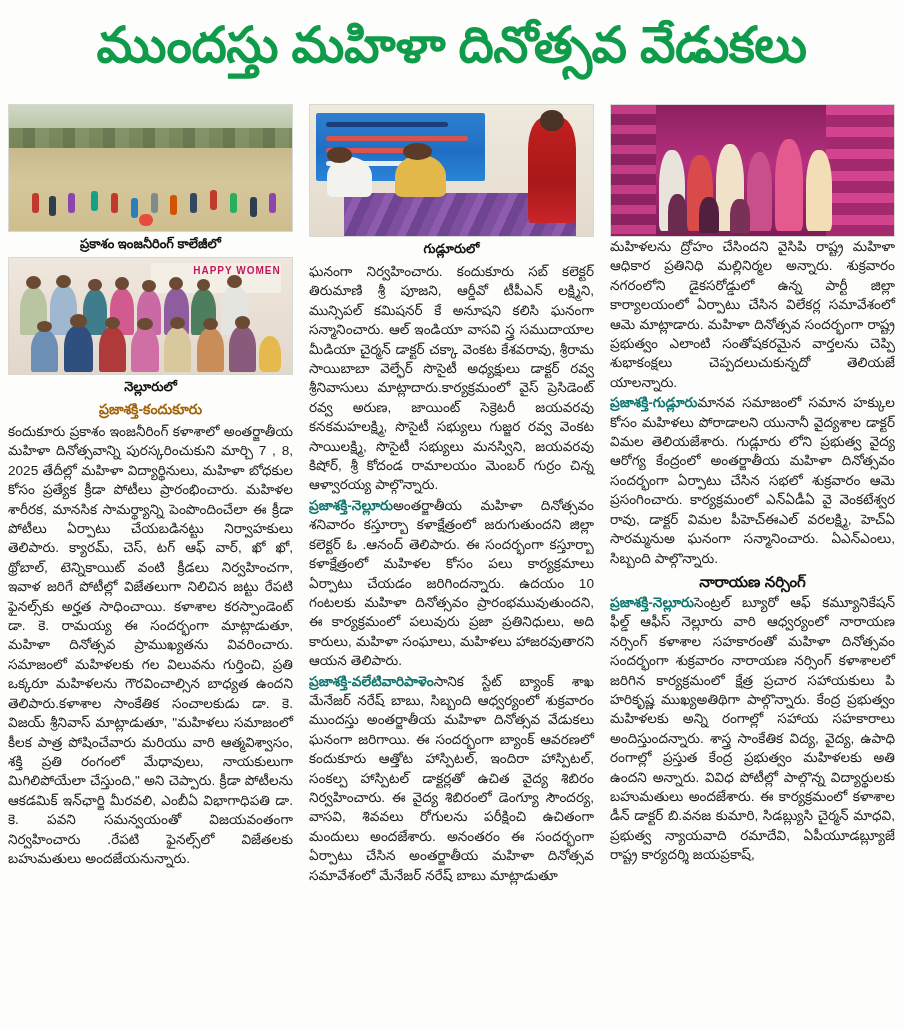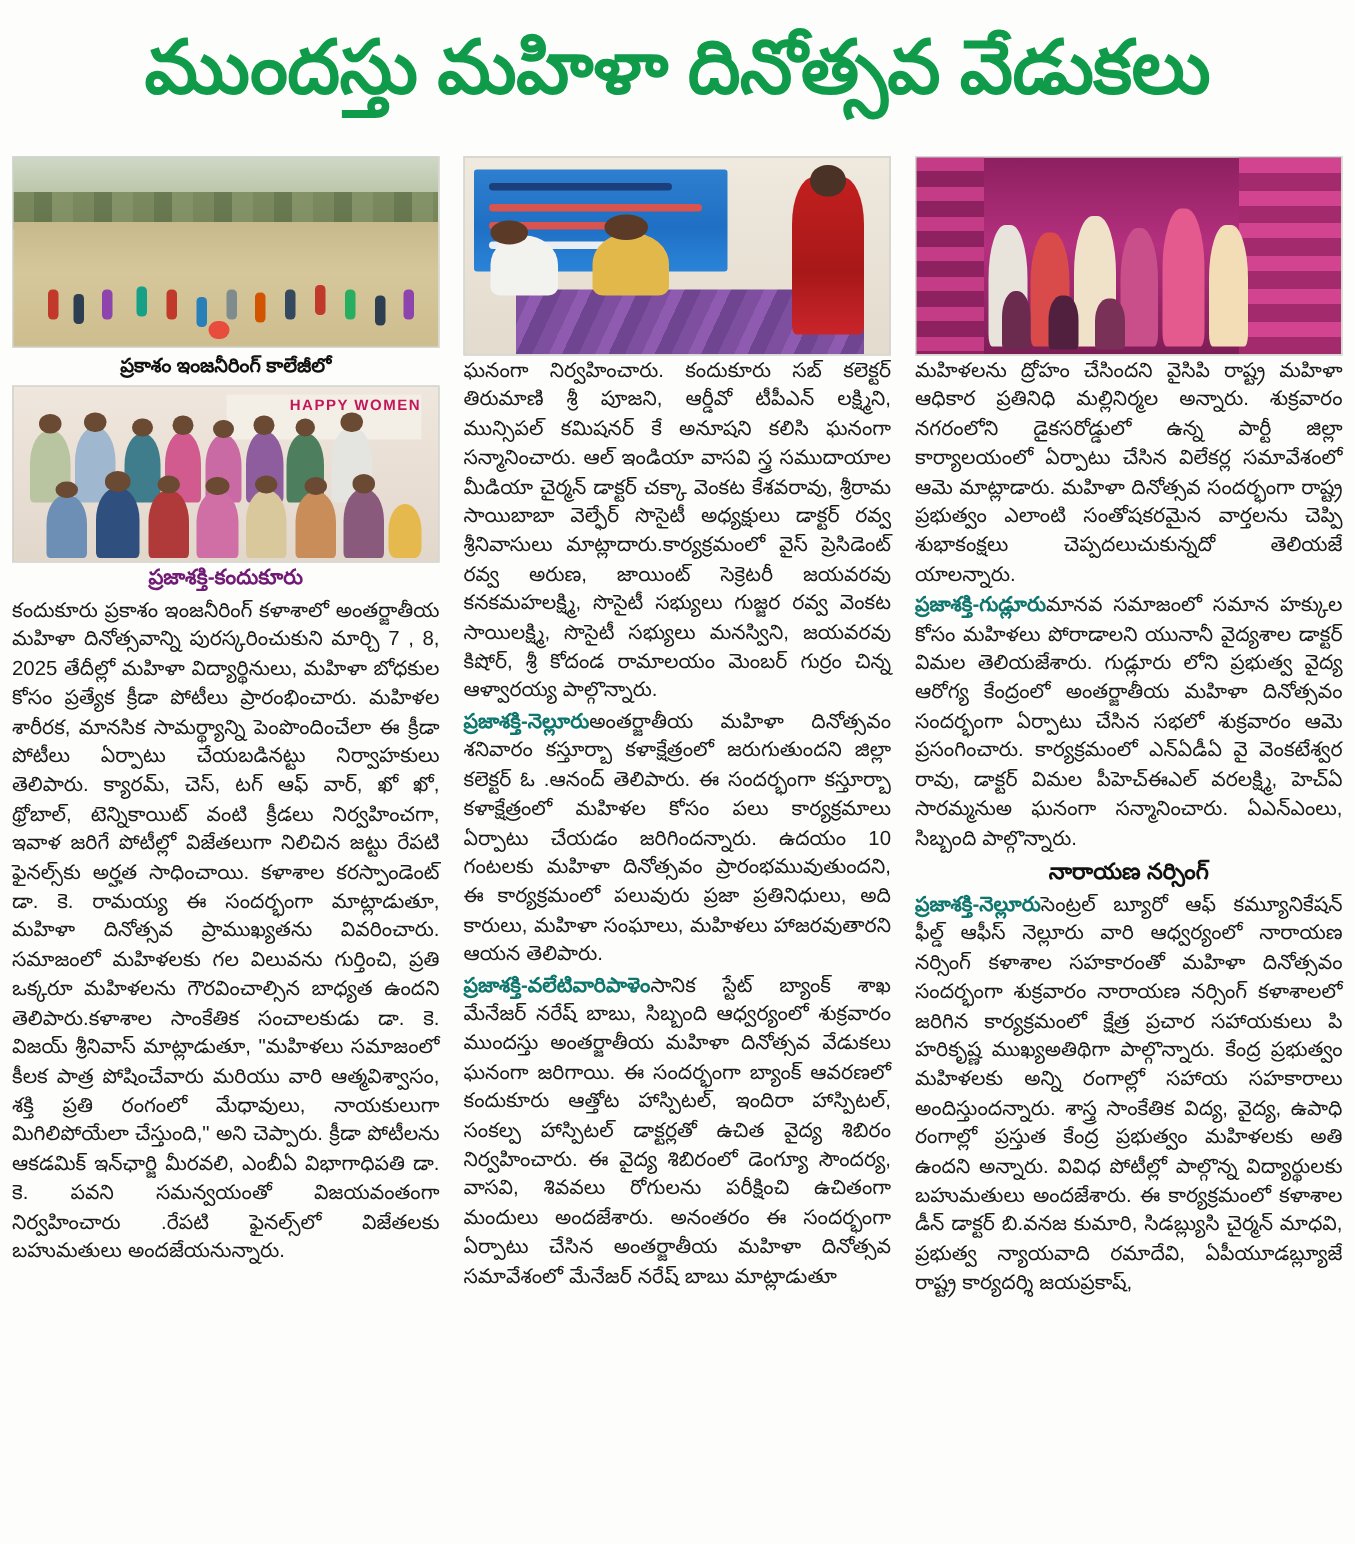--- a/index.html
+++ b/index.html
@@ -158,21 +158,21 @@
     font-size: 15px;
     font-weight: bold;
     color: #111;
     line-height: 20px;
     padding: 4px 0 1px;
   }
   .dateline-center {
     text-align: center;
     font-size: 14px;
     font-weight: bold;
-    color: #701a75;
+    color: #a16207;
     line-height: 19px;
     padding-bottom: 3px;
   }
 
   
   .body-text {
     font-size: 13.6px;
     line-height: 19.4px;
     color: #1a1a1a;
     text-align: justify;
@@ -274,20 +274,21 @@
             <div class="p" style="left:67%; width:10%; height:86%; background:#c98d5a;">
                 <span class="head"></span>
               </div>
             <div class="p" style="left:79%; width:10%; height:90%; background:#8a5a7c;">
                 <span class="head"></span>
               </div>
             <div class="p" style="left:90%; width:8%;  height:70%; background:#e6b94f; border-radius:50% 50% 20% 20%;"></div>
           </div>
         </div>
       </div>
+      <div class="caption">నెల్లూరులో</div>
 
       <div class="dateline-center">ప్రజాశక్తి-కందుకూరు</div>
 
       <div class="body-text">
         <p class="para">కందుకూరు ప్రకాశం ఇంజనీరింగ్ కళాశాలో అంతర్జాతీయ మహిళా దినోత్సవాన్ని పురస్కరించుకుని మార్చి 7 , 8, 2025 తేదీల్లో మహిళా విద్యార్థినులు, మహిళా బోధకుల కోసం ప్రత్యేక క్రీడా పోటీలు ప్రారంభించారు. మహిళల శారీరక, మానసిక సామర్థ్యాన్ని పెంపొందించేలా ఈ క్రీడా పోటీలు ఏర్పాటు చేయబడినట్టు నిర్వాహకులు తెలిపారు. క్యారమ్, చెస్, టగ్ ఆఫ్ వార్, ఖో ఖో, థ్రోబాల్, టెన్నికాయిట్ వంటి క్రీడలు నిర్వహించగా, ఇవాళ జరిగే పోటీల్లో విజేతలుగా నిలిచిన జట్టు రేపటి ఫైనల్స్‌కు అర్హత సాధించాయి. కళాశాల కరస్పాండెంట్ డా. కె. రామయ్య ఈ సందర్భంగా మాట్లాడుతూ, మహిళా దినోత్సవ ప్రాముఖ్యతను వివరించారు. సమాజంలో మహిళలకు గల విలువను గుర్తించి, ప్రతి ఒక్కరూ మహిళలను గౌరవించాల్సిన బాధ్యత ఉందని తెలిపారు.కళాశాల సాంకేతిక సంచాలకుడు డా. కె. విజయ్ శ్రీనివాస్ మాట్లాడుతూ, "మహిళలు సమాజంలో కీలక పాత్ర పోషించేవారు మరియు వారి ఆత్మవిశ్వాసం, శక్తి ప్రతి రంగంలో మేధావులు, నాయకులుగా మిగిలిపోయేలా చేస్తుంది," అని చెప్పారు. క్రీడా పోటీలను ఆకడమిక్ ఇన్‌ఛార్జి మీరవలి, ఎంబీఏ విభాగాధిపతి డా. కె. పవని సమన్వయంతో విజయవంతంగా నిర్వహించారు .రేపటి ఫైనల్స్‌లో విజేతలకు బహుమతులు అందజేయనున్నారు.</p>
       </div>
     </div>
 
     <div class="col">
 
@@ -301,20 +302,21 @@
             <span class="bline" style="top:70%; width:66%; background:#e9eef5;"></span>
           </div>
           <div class="table"></div>
           <div class="seated" style="left:6%;  width:16%; height:30%; background:#f2f2ef;"></div>
           <div class="seated" style="left:6%;  width:9%;  height:12%; bottom:56%; background:#5b3b28; border-radius:50%;"></div>
           <div class="seated" style="left:30%; width:18%; height:32%; background:#e3b84a;"></div>
           <div class="seated" style="left:33%; width:10%; height:13%; bottom:58%; background:#5b3b28; border-radius:50%;"></div>
           <div class="speaker"></div>
         </div>
       </div>
+      <div class="caption">గుడ్లూరులో</div>
 
       <div class="body-text">
         <p class="para">ఘనంగా నిర్వహించారు. కందుకూరు సబ్ కలెక్టర్ తిరుమాణి శ్రీ పూజని, ఆర్డీవో టీపీఎన్ లక్ష్మిని, మున్సిపల్ కమిషనర్ కే అనూషని కలిసి ఘనంగా సన్మానించారు. ఆల్ ఇండియా వాసవి స్త్ర సముదాయాల మీడియా చైర్మన్ డాక్టర్ చక్కా వెంకట కేశవరావు, శ్రీరామ సాయిబాబా వెల్ఫేర్ సొసైటీ అధ్యక్షులు డాక్టర్ రవ్వ శ్రీనివాసులు మాట్లాదారు.కార్యక్రమంలో వైస్ ప్రెసిడెంట్ రవ్వ అరుణ, జాయింట్ సెక్రెటరీ జయవరవు కనకమహలక్ష్మి, సొసైటీ సభ్యులు గుజ్జర రవ్వ వెంకట సాయిలక్ష్మి, సొసైటీ సభ్యులు మనస్విని, జయవరవు కిషోర్, శ్రీ కోదండ రామాలయం మెంబర్ గుర్రం చిన్న ఆళ్వారయ్య పాల్గొన్నారు.</p>
         <p class="para"><span class="dl">ప్రజాశక్తి-నెల్లూరు</span><span>అంతర్జాతీయ మహిళా దినోత్సవం శనివారం కస్తూర్బా కళాక్షేత్రంలో జరుగుతుందని జిల్లా కలెక్టర్ ఓ .ఆనంద్ తెలిపారు. ఈ సందర్భంగా కస్తూర్బా కళాక్షేత్రంలో మహిళల కోసం పలు కార్యక్రమాలు ఏర్పాటు చేయడం జరిగిందన్నారు. ఉదయం 10 గంటలకు మహిళా దినోత్సవం ప్రారంభమువుతుందని, ఈ కార్యక్రమంలో పలువురు ప్రజా ప్రతినిధులు, అది కారులు, మహిళా సంఘాలు, మహిళలు హాజరవుతారని ఆయన తెలిపారు.</span></p>
         <p class="para"><span class="dl">ప్రజాశక్తి-వలేటివారిపాళెం</span><span>సానిక స్టేట్ బ్యాంక్ శాఖ మేనేజర్ నరేష్ బాబు, సిబ్బంది ఆధ్వర్యంలో శుక్రవారం ముందస్తు అంతర్జాతీయ మహిళా దినోత్సవ వేడుకలు ఘనంగా జరిగాయి. ఈ సందర్భంగా బ్యాంక్ ఆవరణలో కందుకూరు ఆత్తోట హాస్పిటల్, ఇందిరా హాస్పిటల్, సంకల్ప హాస్పిటల్ డాక్టర్లతో ఉచిత వైద్య శిబిరం నిర్వహించారు. ఈ వైద్య శిబిరంలో డెంగ్యూ సౌందర్య, వాసవి, శివవలు రోగులను పరీక్షించి ఉచితంగా మందులు అందజేశారు. అనంతరం ఈ సందర్భంగా ఏర్పాటు చేసిన అంతర్జాతీయ మహిళా దినోత్సవ సమావేశంలో మేనేజర్ నరేష్ బాబు మాట్లాడుతూ</span></p>
       </div>
     </div>
 
     <div class="col">
 

